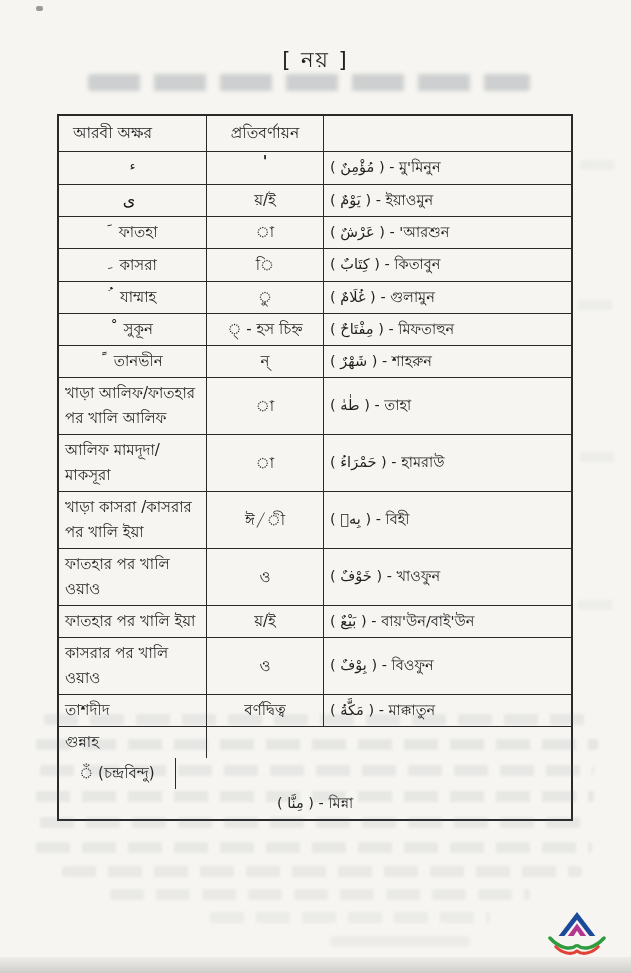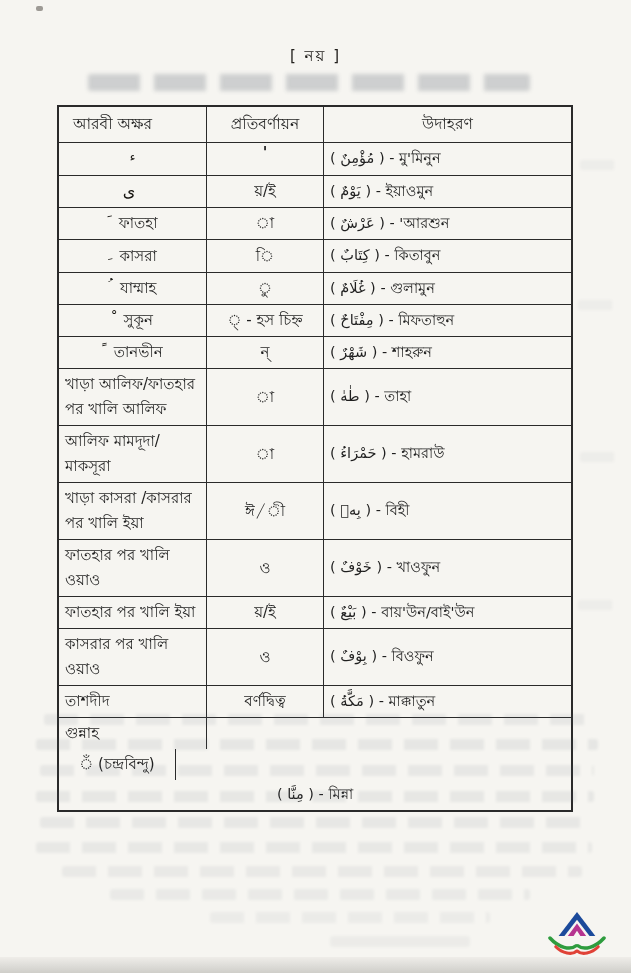--- a/index.html
+++ b/index.html
@@ -17,33 +17,33 @@
   body{
     font-family:"DejaVu Sans","Liberation Sans",sans-serif;
     background:var(--paper);
     color:var(--ink);
     position:relative;
     overflow:hidden;
   }
   .speck{position:absolute;left:36px;top:6px;width:7px;height:5px;background:#55514b;opacity:.55;border-radius:2px;filter:blur(.4px);}
   .page-number{
     position:absolute;top:44px;left:0;width:100%;
-    text-align:center;font-size:15px;letter-spacing:2px;color:#23211e;
+    text-align:center;font-size:21px;letter-spacing:2px;color:#23211e;
   }
   .ghost{position:absolute;filter:blur(1.6px);border-radius:3px;pointer-events:none;}
   .ghost-words{
     background:repeating-linear-gradient(90deg, rgba(90,100,112,.55) 0 34px, rgba(90,100,112,0) 34px 46px);
   }
   .ghost-heading{
     top:74px;left:88px;width:442px;height:17px;opacity:.38;filter:blur(2px);
     background:repeating-linear-gradient(90deg, rgba(70,80,95,.6) 0 52px, rgba(70,80,95,0) 52px 66px);
   }
   
   .table{
-    position:absolute;left:57px;top:105px;width:516px;
+    position:absolute;left:57px;top:114px;width:516px;
     border:2.5px solid var(--line);
     background:transparent;
   }
   .tr{display:flex;align-items:center;border-top:1.6px solid var(--line);}
   .tr:first-child{border-top:none;}
   .td{padding:3px 6px;}
   .c1{width:148px;border-right:1.6px solid var(--line);align-self:stretch;display:flex;align-items:center;font-size:15px;}
   .c2{width:117px;border-right:1.6px solid var(--line);align-self:stretch;display:flex;align-items:center;justify-content:center;text-align:center;font-size:15px;}
   .c3{flex:1;font-size:14.5px;display:flex;align-items:center;}
   .head .td{font-size:15.5px;justify-content:center;text-align:center;}
@@ -89,21 +89,20 @@
 <div class="speck"></div>
 
 <div class="page-number">[ নয় ]</div>
 
 <div class="ghost ghost-heading"></div>
 
 <div class="table">
   <div class="tr head">
     <div class="td c1">আরবী অক্ষর</div>
     <div class="td c2">প্রতিবর্ণায়ন</div>
-    <div class="td c3" style="justify-content:center;">উদাহরণ</div>
   </div>
 
 <div class="tr">
       <div class="td c1 ctr">
         <span class="mark">ء</span>
       </div>
       <div class="td c2">'</div>
       <div class="td c3">( مُؤْمِنٌ ) - মু'মিনুন</div>
     </div>
     <div class="tr">

